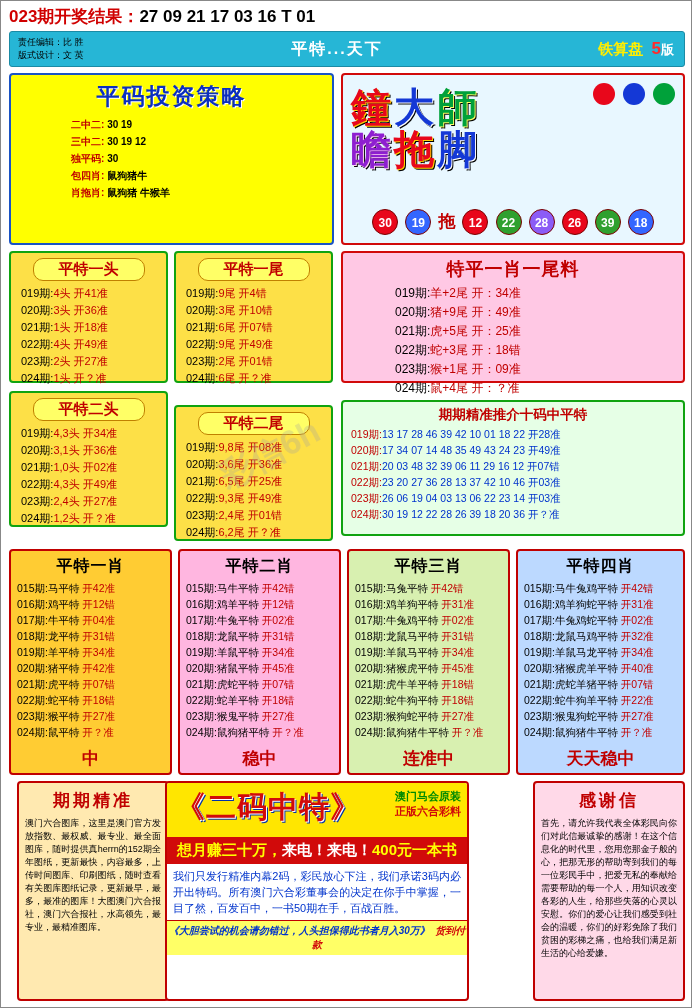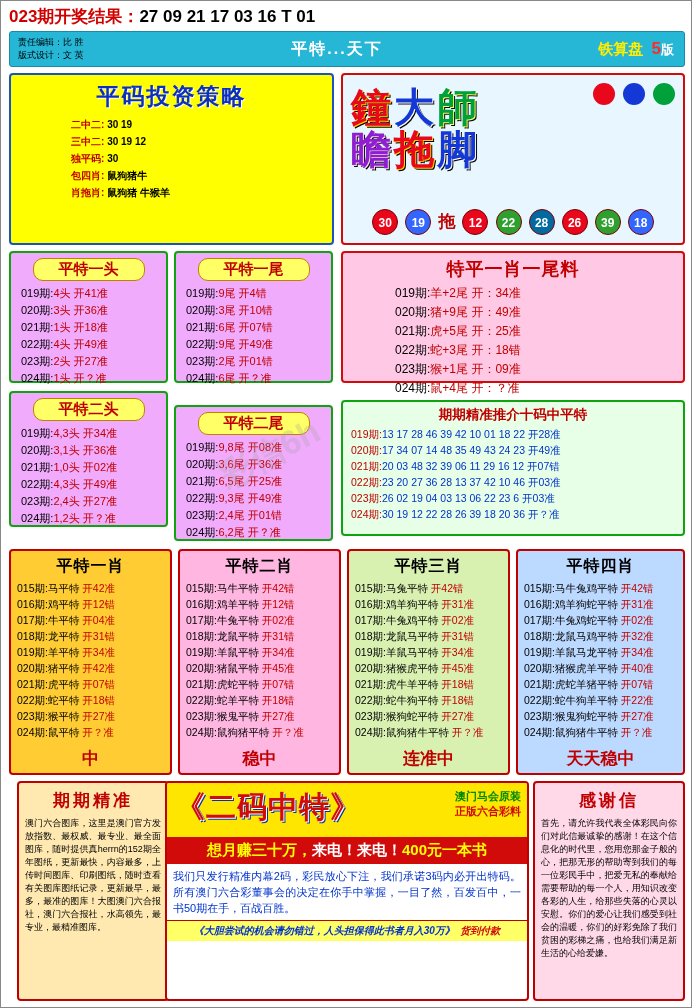--- a/index.html
+++ b/index.html
@@ -68,21 +68,21 @@
   .mdot { display:inline-block; width:22px; height:22px; border-radius:50%; margin-left:5px; }
   .mballs { position:absolute; bottom:8px; left:0; width:100%; text-align:center; }
   .mball {
     display:inline-block; width:26px; height:26px; border-radius:50%;
     color:#fff; font-size:12px; font-weight:bold; line-height:26px; text-align:center;
     margin:0 2px; border:1px solid #7a0000;
   }
   .mball.word { background:none; border:none; color:#c00000; font-size:17px; width:auto; }
 
   
-  .sbox { position:absolute; border:2px solid #10a310; border-radius:4px; background:#f0abfc; }
+  .sbox { position:absolute; border:2px solid #10a310; border-radius:4px; background:#fde047; }
   .sbox .cap {
     margin:5px auto 4px; width:112px; text-align:center; font-size:15px; font-weight:bold;
     color:#c00000; background:#ffff66; border:1px solid #c08000; border-radius:10px; padding:1px 0;
   }
   .sbox .line { font-size:11px; padding:1px 0 1px 10px; color:#000; }
   .sbox .line .rr { color:#c00000; }
 
   
   .pinkbox {
     position:absolute; top:250px; left:340px; width:344px; height:132px;
@@ -109,21 +109,21 @@
   .quad .foot { text-align:center; font-size:17px; font-weight:bold; color:#c00000; margin-top:6px; }
   .q1 { left:8px; width:163px; background:#ffcc33; }
   .q2 { left:177px; width:163px; background:#ffb6e0; }
   .q3 { left:346px; width:163px; background:#d8f0b0; }
   .q4 { left:515px; width:169px; background:#bcd9ff; }
 
   
   .b1 { position:absolute; top:780px; left:16px; width:152px; height:220px; background:#ffe9b0; border:2px solid #c00000; border-radius:4px; }
   .b1 .cap { text-align:center; font-size:17px; font-weight:bold; color:#c00000; margin:6px 0 5px; letter-spacing:3px; }
   .b1 .body { font-size:9px; line-height:13px; color:#000; padding:0 6px; text-align:justify; }
-  .b2 { position:absolute; top:780px; left:164px; width:364px; height:220px; background:#ffffff; border:2px solid #c00000; border-radius:4px; overflow:hidden; }
+  .b2 { position:absolute; top:780px; left:164px; width:304px; height:220px; background:#ffffff; border:2px solid #c00000; border-radius:4px; overflow:hidden; }
   .b2 .topband { height:54px; background:#ffe600; position:relative; }
   .b2 .bigtitle {
     position:absolute; left:8px; top:4px; font-size:30px; font-weight:bold; color:#d10a0a;
     text-shadow:1px 1px 0 #fff, 2px 2px 0 #0033aa; letter-spacing:1px;
   }
   .b2 .rtlab { position:absolute; right:6px; top:6px; text-align:right; font-size:11px; color:#000; line-height:15px; }
   .b2 .rtlab .g { color:#008a00; font-weight:bold; }
   .b2 .rtlab .r { color:#d10a0a; font-weight:bold; }
   .b2 .band2 { background:#d10a0a; color:#ffff00; font-size:15px; font-weight:bold; text-align:center; padding:4px 0; }
   .b2 .band2 .w { color:#fff; }
@@ -186,21 +186,21 @@
       <span class="mdot" style="background:#e8071b"></span>
       <span class="mdot" style="background:#1438d6"></span>
       <span class="mdot" style="background:#00a13a"></span>
     </div>
     <div class="mballs">
       <span class="mball" style="background:#e8071b">30</span>
       <span class="mball" style="background:#3366ff">19</span>
       <span class="mball word">拖</span>
       <span class="mball" style="background:#e8071b">12</span>
       <span class="mball" style="background:#2fa02f">22</span>
-      <span class="mball" style="background:#0369a1">28</span>
+      <span class="mball" style="background:#8b5cf6">28</span>
       <span class="mball" style="background:#e8071b">26</span>
       <span class="mball" style="background:#2fa02f">39</span>
       <span class="mball" style="background:#3366ff">18</span>
     </div>
   </div>
 
   <div class="sbox" style="top:250px; left:8px; width:159px; height:132px;">
     <div class="cap">平特一头</div>
     <div class="line"><span>019期:</span><span class="rr">4头  开41准</span></div>
     <div class="line"><span>020期:</span><span class="rr">3头  开36准</span></div>
@@ -249,21 +249,21 @@
     <div class="line"><span>023期:</span><span class="rr">猴+1尾  开：09准</span></div>
     <div class="line"><span>024期:</span><span class="rr">鼠+4尾  开：？准</span></div>
   </div>
 
   <div class="tenbox">
     <div class="cap">期期精准推介十码中平特</div>
     <div class="line"><span class="rr">019期:</span><span>13 17 28 46 39 42 10 01 18 22 开28准</span></div>
     <div class="line"><span class="rr">020期:</span><span>17 34 07 14 48 35 49 43 24 23 开49准</span></div>
     <div class="line"><span class="rr">021期:</span><span>20 03 48 32 39 06 11 29 16 12 开07错</span></div>
     <div class="line"><span class="rr">022期:</span><span>23 20 27 36 28 13 37 42 10 46 开03准</span></div>
-    <div class="line"><span class="rr">023期:</span><span>26 02 19 04 03 13 06 22 23 6 开03准</span></div>
+    <div class="line"><span class="rr">023期:</span><span>26 06 19 04 03 13 06 22 23 14 开03准</span></div>
     <div class="line"><span class="rr">024期:</span><span>30 19 12 22 28 26 39 18 20 36 开？准</span></div>
   </div>
 
   <div class="quad q1">
     <div class="cap">平特一肖</div>
     <div class="line"><span>015期:</span><span>马平特</span> <span class="rr">开42准</span></div>
     <div class="line"><span>016期:</span><span>鸡平特</span> <span class="rr">开12错</span></div>
     <div class="line"><span>017期:</span><span>牛平特</span> <span class="rr">开04准</span></div>
     <div class="line"><span>018期:</span><span>龙平特</span> <span class="rr">开31错</span></div>
     <div class="line"><span>019期:</span><span>羊平特</span> <span class="rr">开34准</span></div>

